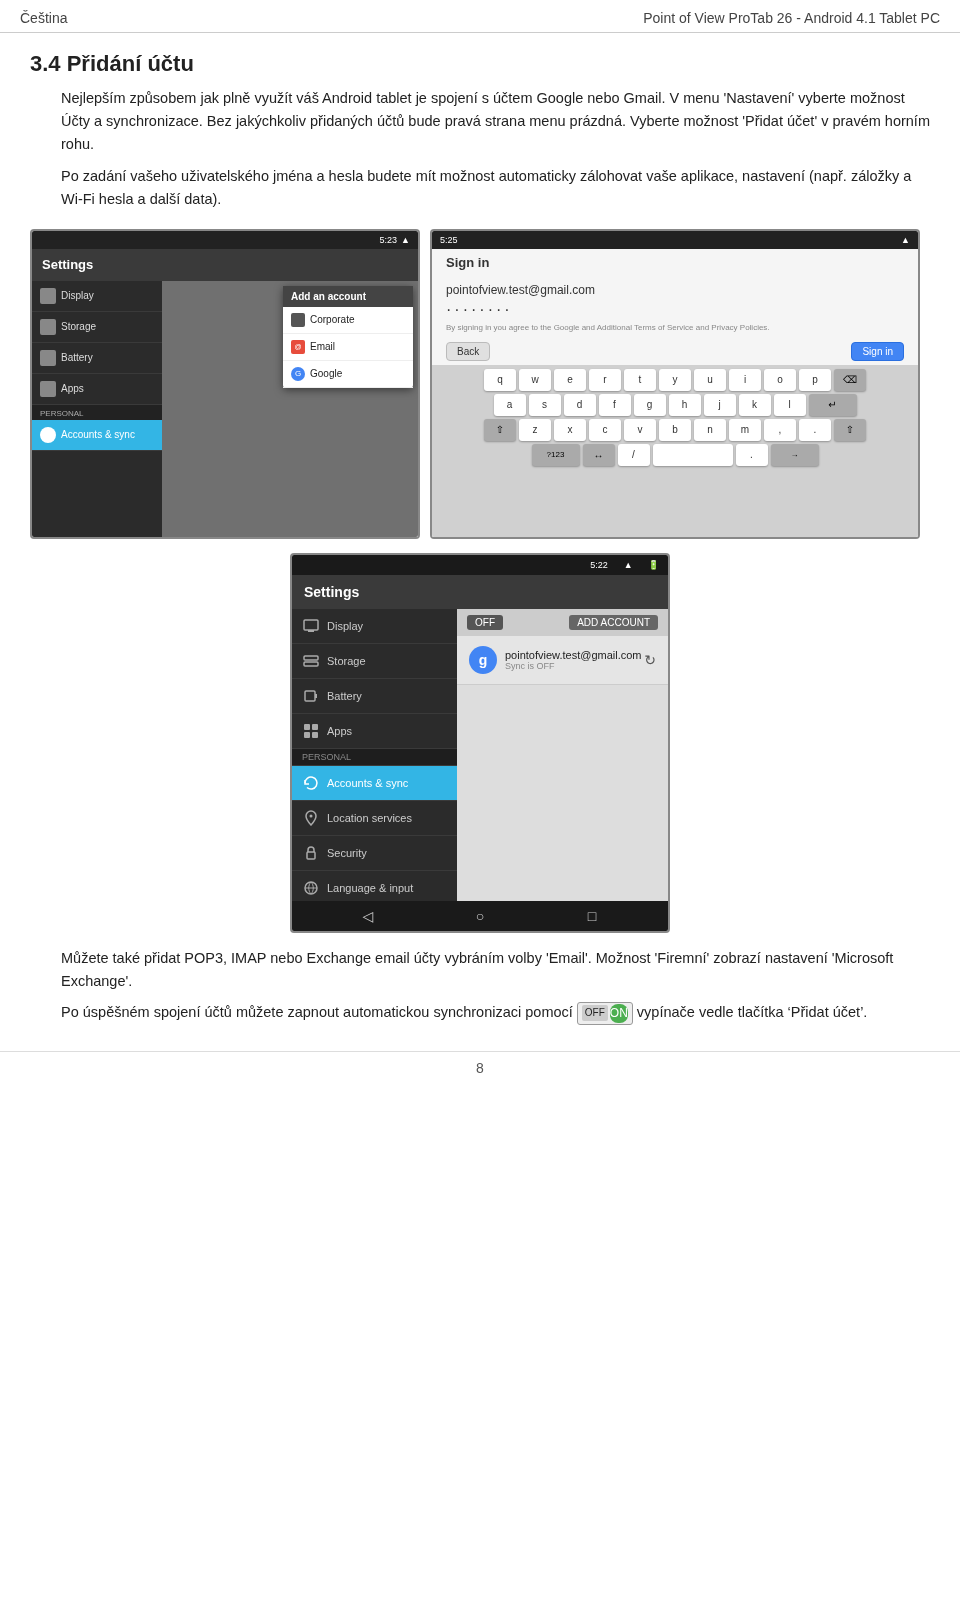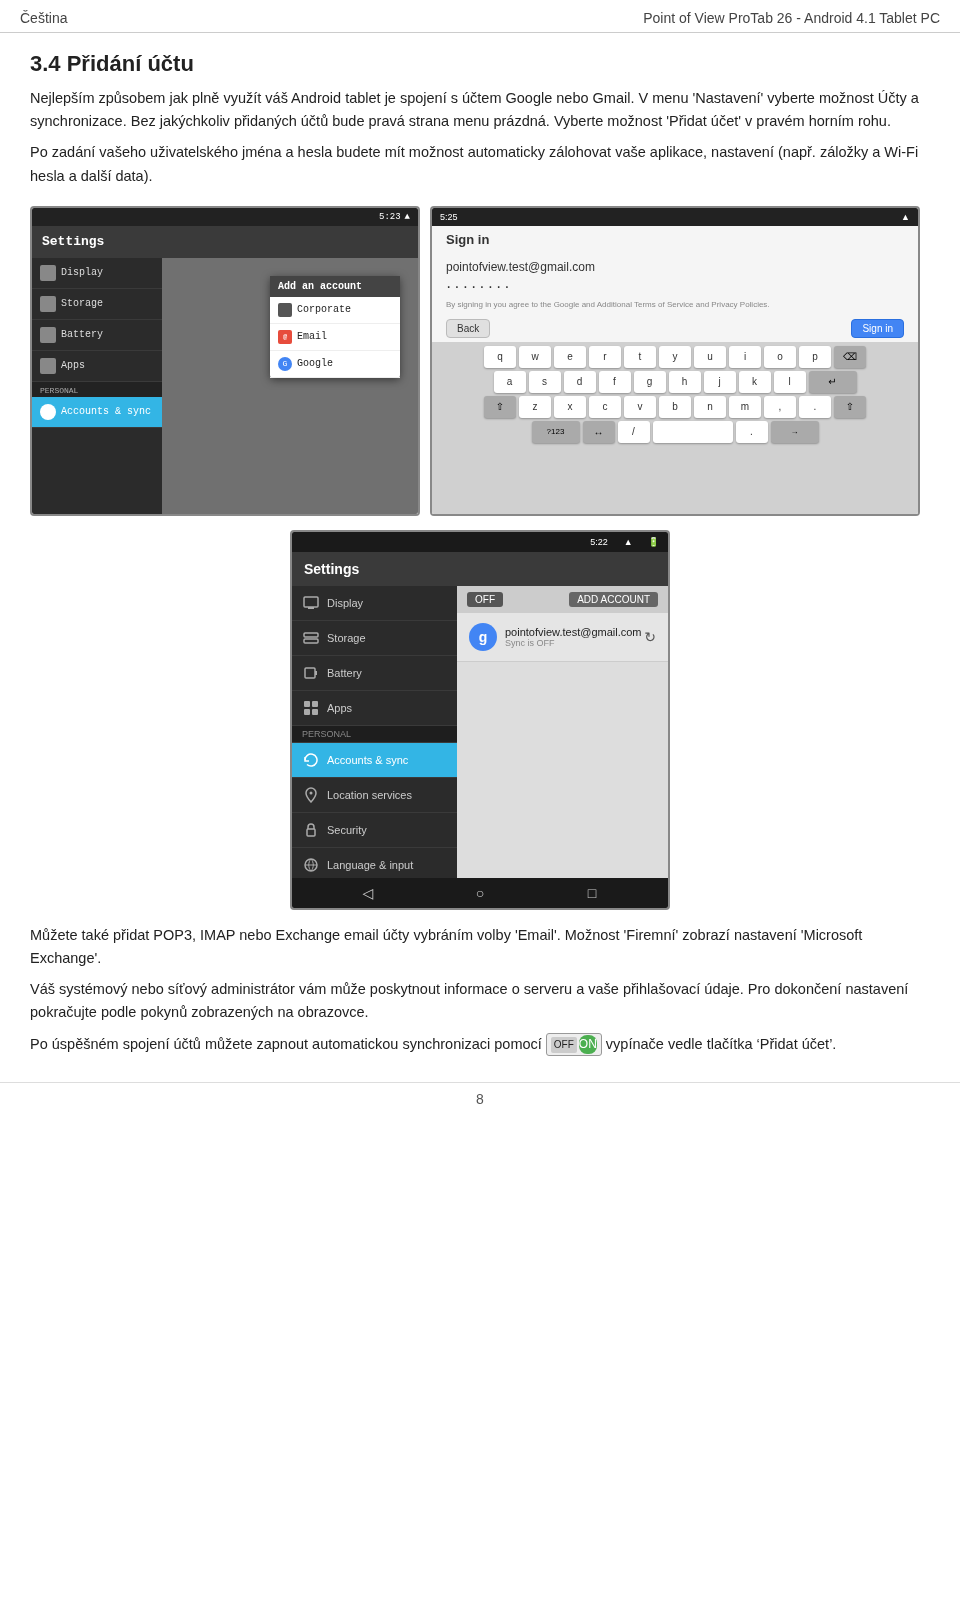--- a/index.html
+++ b/index.html
@@ -29,20 +29,21 @@
     .section-title {
       font-size: 22px;
       font-weight: bold;
       margin-bottom: 10px;
     }
 
     .body-text {
       font-size: 14.5px;
       line-height: 1.6;
       margin-bottom: 8px;
+      margin-left: 31px;
     }
 
     
     .screenshots-row {
       display: flex;
       gap: 10px;
       margin: 18px 0 14px 0;
     }
 
     
@@ -51,21 +52,20 @@
       border-radius: 4px;
       background: #1a1a1a;
       overflow: hidden;
       position: relative;
     }
 
     
     .screenshot-left {
       width: 390px;
       height: 310px;
-      font-family: Liberation Mono, monospace;
     }
 
     
     .screenshot-right {
       width: 490px;
       height: 310px;
     }
 
     
     .settings-ui {
@@ -148,21 +148,21 @@
     }
 
     
     .popup-overlay {
       position: absolute;
       top: 0; left: 0; right: 0; bottom: 0;
       background: rgba(0,0,0,0.5);
       display: flex;
       align-items: flex-start;
       justify-content: flex-end;
-      padding: 18px;
+      padding: 5px;
     }
 
     .popup-menu {
       background: #fff;
       border-radius: 3px;
       width: 130px;
       box-shadow: 0 2px 8px rgba(0,0,0,0.5);
     }
 
     .popup-menu-title {
@@ -784,21 +784,20 @@
       <div class="ls-nav-bar">
         <div class="nav-btn">◁</div>
         <div class="nav-btn">○</div>
         <div class="nav-btn">□</div>
       </div>
 
     </div>
   </div>
 
   <p class="body-text">Můžete také přidat POP3, IMAP nebo Exchange email účty vybráním volby 'Email'. Možnost 'Firemní' zobrazí nastavení 'Microsoft Exchange'.</p>
-  <p class="body-text">Váš systémový nebo síťový administrátor vám může poskytnout informace o serveru a vaše přihlašovací údaje. Pro dokončení nastavení pokračujte podle pokynů zobrazených na obrazovce.</p>
   <p class="body-text">
     Po úspěšném spojení účtů můžete zapnout automatickou synchronizaci pomocí 
     <span style="display:inline-flex; align-items:center; vertical-align:middle; border:1px solid #999; border-radius:3px; padding:1px 4px; font-size:11px; background:#eee;">
       <span style="background:#ccc; border-radius:2px; padding:0 3px; margin-right:2px; font-size:10px;">OFF</span>
       <span style="background:#4caf50; border-radius:8px; padding:0 0; font-size:12px; color:#fff;">ON</span>
     </span>
     vypínače vedle tlačítka ‘Přidat účet’.
   </p>
 
 </div>

